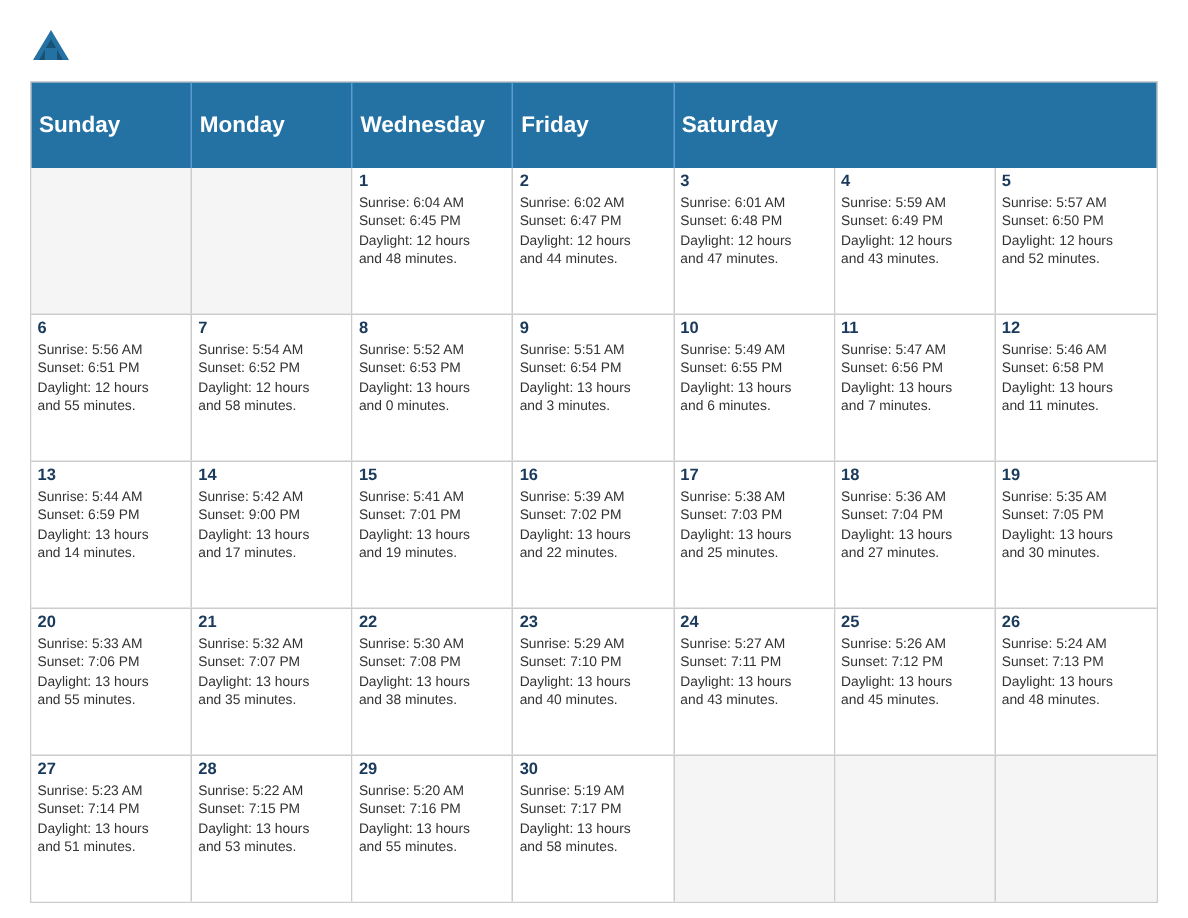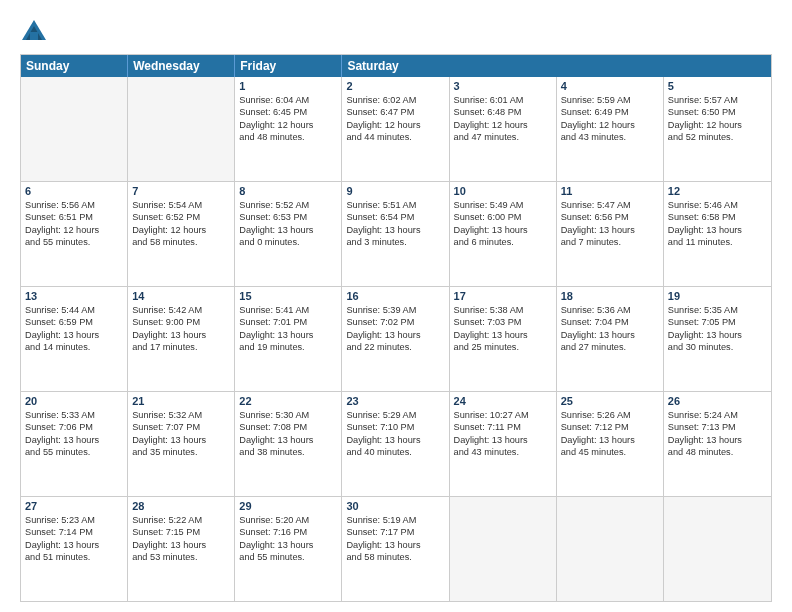--- a/index.html
+++ b/index.html
@@ -65,23 +65,23 @@
       flex-direction: column;
       border: 1px solid #ccc;
     }
     .cal-header {
       display: grid;
       grid-template-columns: repeat(7, 1fr);
       background: #2471a3;
     }
     .cal-header-cell {
       color: #fff;
-      font-size: 12px;
-      font-weight: bold;
-      padding: 4px 5px;
+      font-size: 15px;
+      font-weight: bold;
+      padding: 20px 5px;
       text-align: left;
       border-right: 1px solid #5b9bd5;
     }
     .cal-header-cell:last-child { border-right: none; }
     .cal-body {
       flex: 1;
       display: flex;
       flex-direction: column;
     }
     .cal-row {
@@ -131,20 +131,21 @@
     </div>
     <div class="title-block">
       <div class="title-month"></div>
       <div class="title-location"></div>
     </div>
   </div>
 
   <div class="calendar">
     <div class="cal-header">
     <div class="cal-header-cell">Sunday</div>
+        <div class="cal-header-cell">Monday</div>
         <div class="cal-header-cell">Wednesday</div>
         <div class="cal-header-cell">Friday</div>
         <div class="cal-header-cell">Saturday</div>
       </div>
     <div class="cal-body">
     <div class="cal-row">
           <div class="cal-cell empty"></div>
           <div class="cal-cell empty"></div>
           <div class="cal-cell">
             <div class="day-num">1</div>
@@ -207,21 +208,21 @@
           <div class="cal-cell">
             <div class="day-num">9</div>
             <div class="cell-line">Sunrise: 5:51 AM</div>
             <div class="cell-line">Sunset: 6:54 PM</div>
             <div class="cell-line">Daylight: 13 hours</div>
             <div class="cell-line">and 3 minutes.</div>
           </div>
           <div class="cal-cell">
             <div class="day-num">10</div>
             <div class="cell-line">Sunrise: 5:49 AM</div>
-            <div class="cell-line">Sunset: 6:00 PM</div>
+            <div class="cell-line">Sunset: 6:55 PM</div>
             <div class="cell-line">Daylight: 13 hours</div>
             <div class="cell-line">and 6 minutes.</div>
           </div>
           <div class="cal-cell">
             <div class="day-num">11</div>
             <div class="cell-line">Sunrise: 5:47 AM</div>
             <div class="cell-line">Sunset: 6:56 PM</div>
             <div class="cell-line">Daylight: 13 hours</div>
             <div class="cell-line">and 7 minutes.</div>
           </div>
@@ -308,21 +309,21 @@
           </div>
           <div class="cal-cell">
             <div class="day-num">23</div>
             <div class="cell-line">Sunrise: 5:29 AM</div>
             <div class="cell-line">Sunset: 7:10 PM</div>
             <div class="cell-line">Daylight: 13 hours</div>
             <div class="cell-line">and 40 minutes.</div>
           </div>
           <div class="cal-cell">
             <div class="day-num">24</div>
-            <div class="cell-line">Sunrise: 10:27 AM</div>
+            <div class="cell-line">Sunrise: 5:27 AM</div>
             <div class="cell-line">Sunset: 7:11 PM</div>
             <div class="cell-line">Daylight: 13 hours</div>
             <div class="cell-line">and 43 minutes.</div>
           </div>
           <div class="cal-cell">
             <div class="day-num">25</div>
             <div class="cell-line">Sunrise: 5:26 AM</div>
             <div class="cell-line">Sunset: 7:12 PM</div>
             <div class="cell-line">Daylight: 13 hours</div>
             <div class="cell-line">and 45 minutes.</div>

